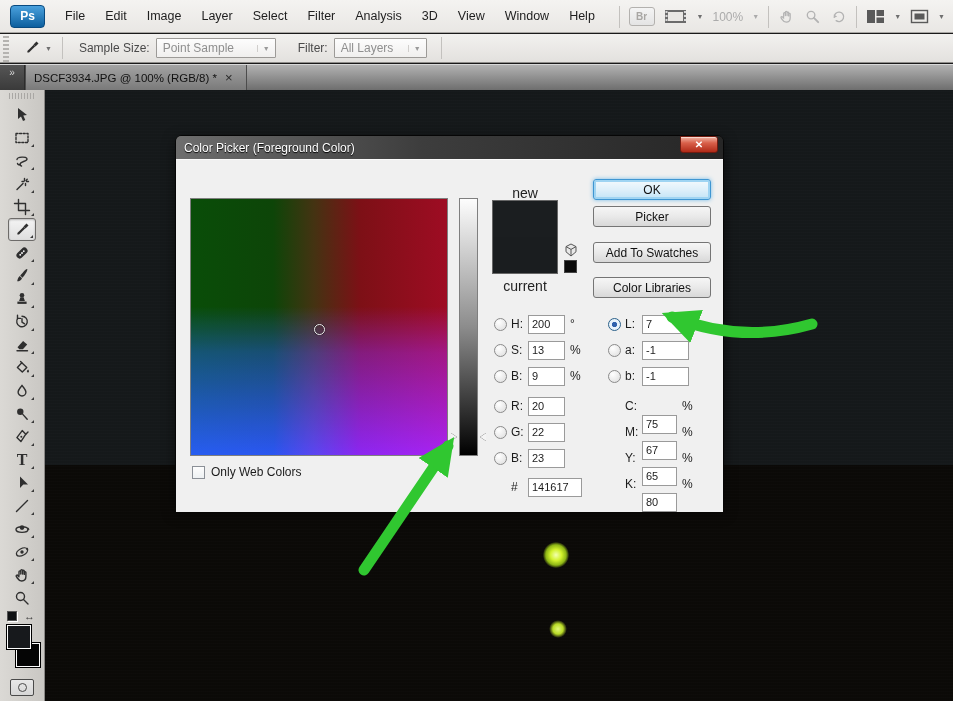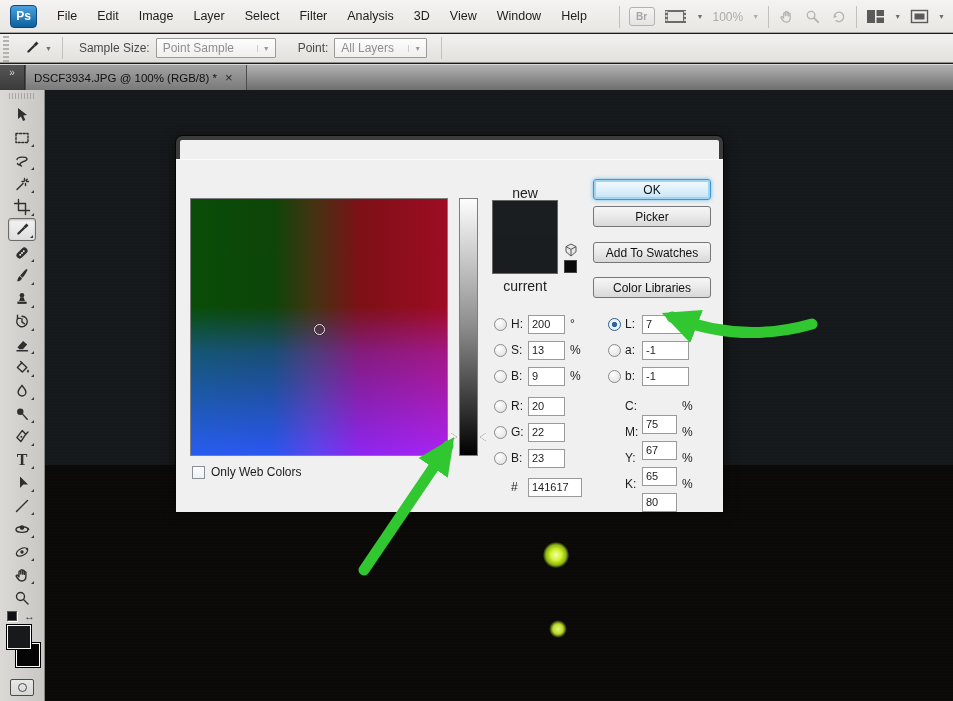--- a/index.html
+++ b/index.html
@@ -3,21 +3,21 @@
 <meta charset="utf-8">
 <style>
   * { margin:0; padding:0; box-sizing:border-box; }
   html,body { width:953px; height:701px; overflow:hidden; background:#1a1a1a;
     font-family:"Liberation Sans", sans-serif; -webkit-font-smoothing:antialiased; }
 
   
   #menubar { position:absolute; left:0; top:0; width:953px; height:33px;
     background:linear-gradient(#f4f3f1,#e9e7e4); border-bottom:1px solid #a9a7a4;
     display:flex; align-items:center; z-index:5; }
-  #ps-logo { width:27px; height:23px; margin:0 10px 0 10px; border-radius:4px;
+  #ps-logo { width:35px; height:23px; margin:0 10px 0 10px; border-radius:4px;
     background:linear-gradient(#4aa1dd,#0d5f9e); color:#fff; font-weight:bold; font-size:12px;
     display:flex; align-items:center; justify-content:center; border:1px solid #084a80; }
   .menu-item { padding:0 10px; font-size:12.5px; color:#1e1e1e; line-height:33px; cursor:default; }
   #menu-right { position:absolute; right:8px; top:0; height:33px; display:flex; align-items:center; gap:9px; }
   .vsep { width:1px; height:22px; background:#c3c1be; }
   #br-btn { width:26px; height:19px; border:1px solid #b3b1ae; border-radius:3px;
     font-size:10px; font-weight:bold; color:#a8a6a3; display:flex; align-items:center; justify-content:center;
     background:linear-gradient(#f4f4f4,#e4e4e4); }
   .gray-glyph { color:#ababab; font-size:12px; }
   .dd-arrow { font-size:7px; color:#6f6f6f; }
@@ -234,21 +234,21 @@
         <path d="M10.7 5.7l1.6 1.6L6 13.6H4.4V12z" fill="#2f2f2f"></path>
       </svg>
   </span>
   <span class="dd-arrow" style="margin-left:4px">▼</span>
   <div class="vsep" style="margin:0 10px"></div>
   <span class="opt-label">Sample Size:</span>
   <div class="dropdown" style="width:120px">
     <span class="dtext">Point Sample</span>
     <span class="darr">▼</span>
   </div>
-  <span class="opt-label" style="margin-left:22px">Point:</span>
+  <span class="opt-label" style="margin-left:22px">Filter:</span>
   <div class="dropdown" style="width:93px">
     <span class="dtext">All Layers</span>
     <span class="darr">▼</span>
   </div>
   <div class="vsep" style="margin-left:14px"></div>
 </div>
 
 <div id="tabstrip">
   <div id="panel-collapse">»</div>
   <div id="doc-tab">
@@ -428,20 +428,24 @@
 
 <div id="canvas">
   <div id="canvas-sky"></div>
   <div id="canvas-ground"></div>
   <div class="noise"></div>
   <div class="glow-dot" id="dot-1"></div>
   <div class="glow-dot" id="dot-2"></div>
 </div>
 
 <div id="dialog">
+  <div id="dlg-titlebar">
+    <span id="dlg-title">Color Picker (Foreground Color)</span>
+    <div id="dlg-close">✕</div>
+  </div>
   <div id="dlg-body">
 
     <div id="color-field">
       <div id="cf-base"></div>
         <div id="cf-blue"></div>
       <div id="cf-marker"></div>
     </div>
 
     <div id="lum-slider"></div>
     <div class="sl-arrow" id="sl-left"></div>

